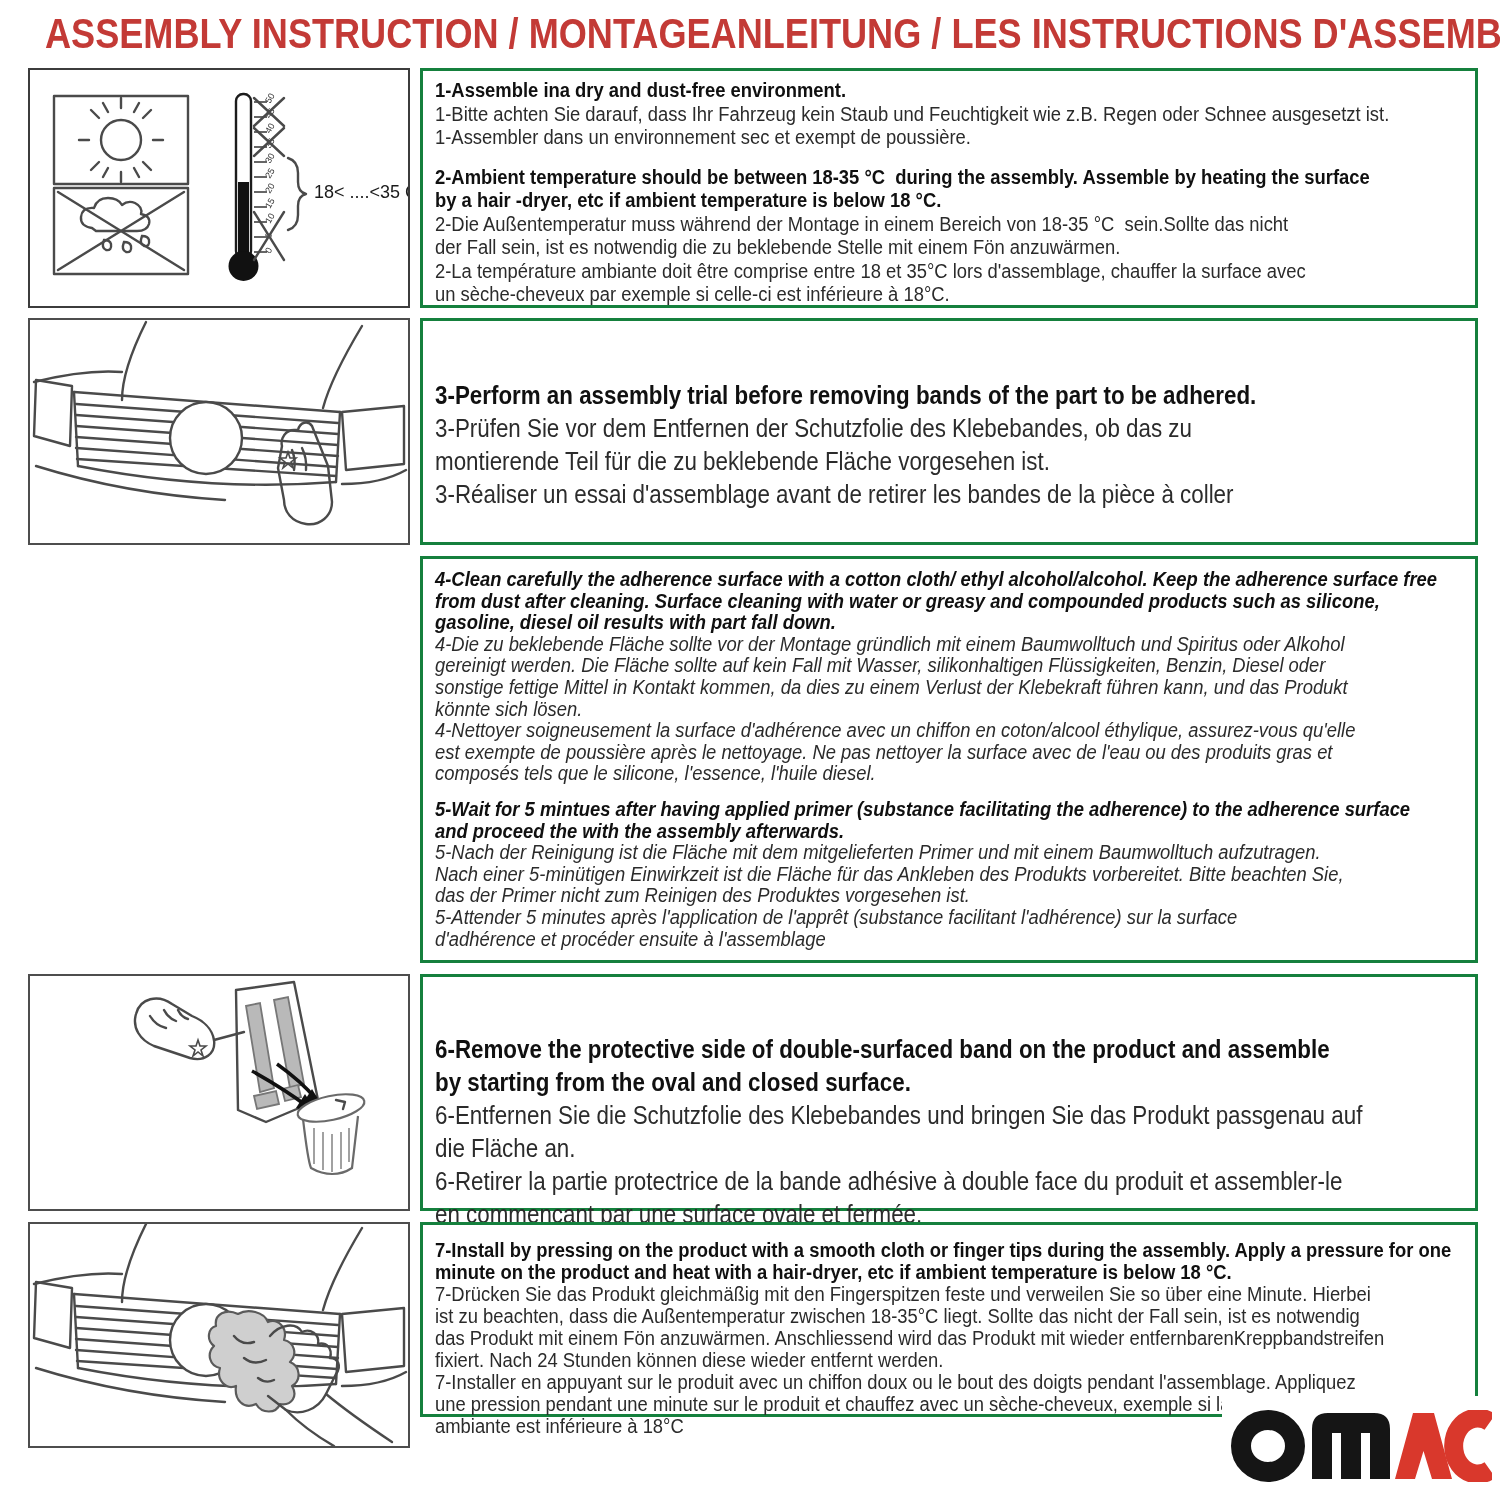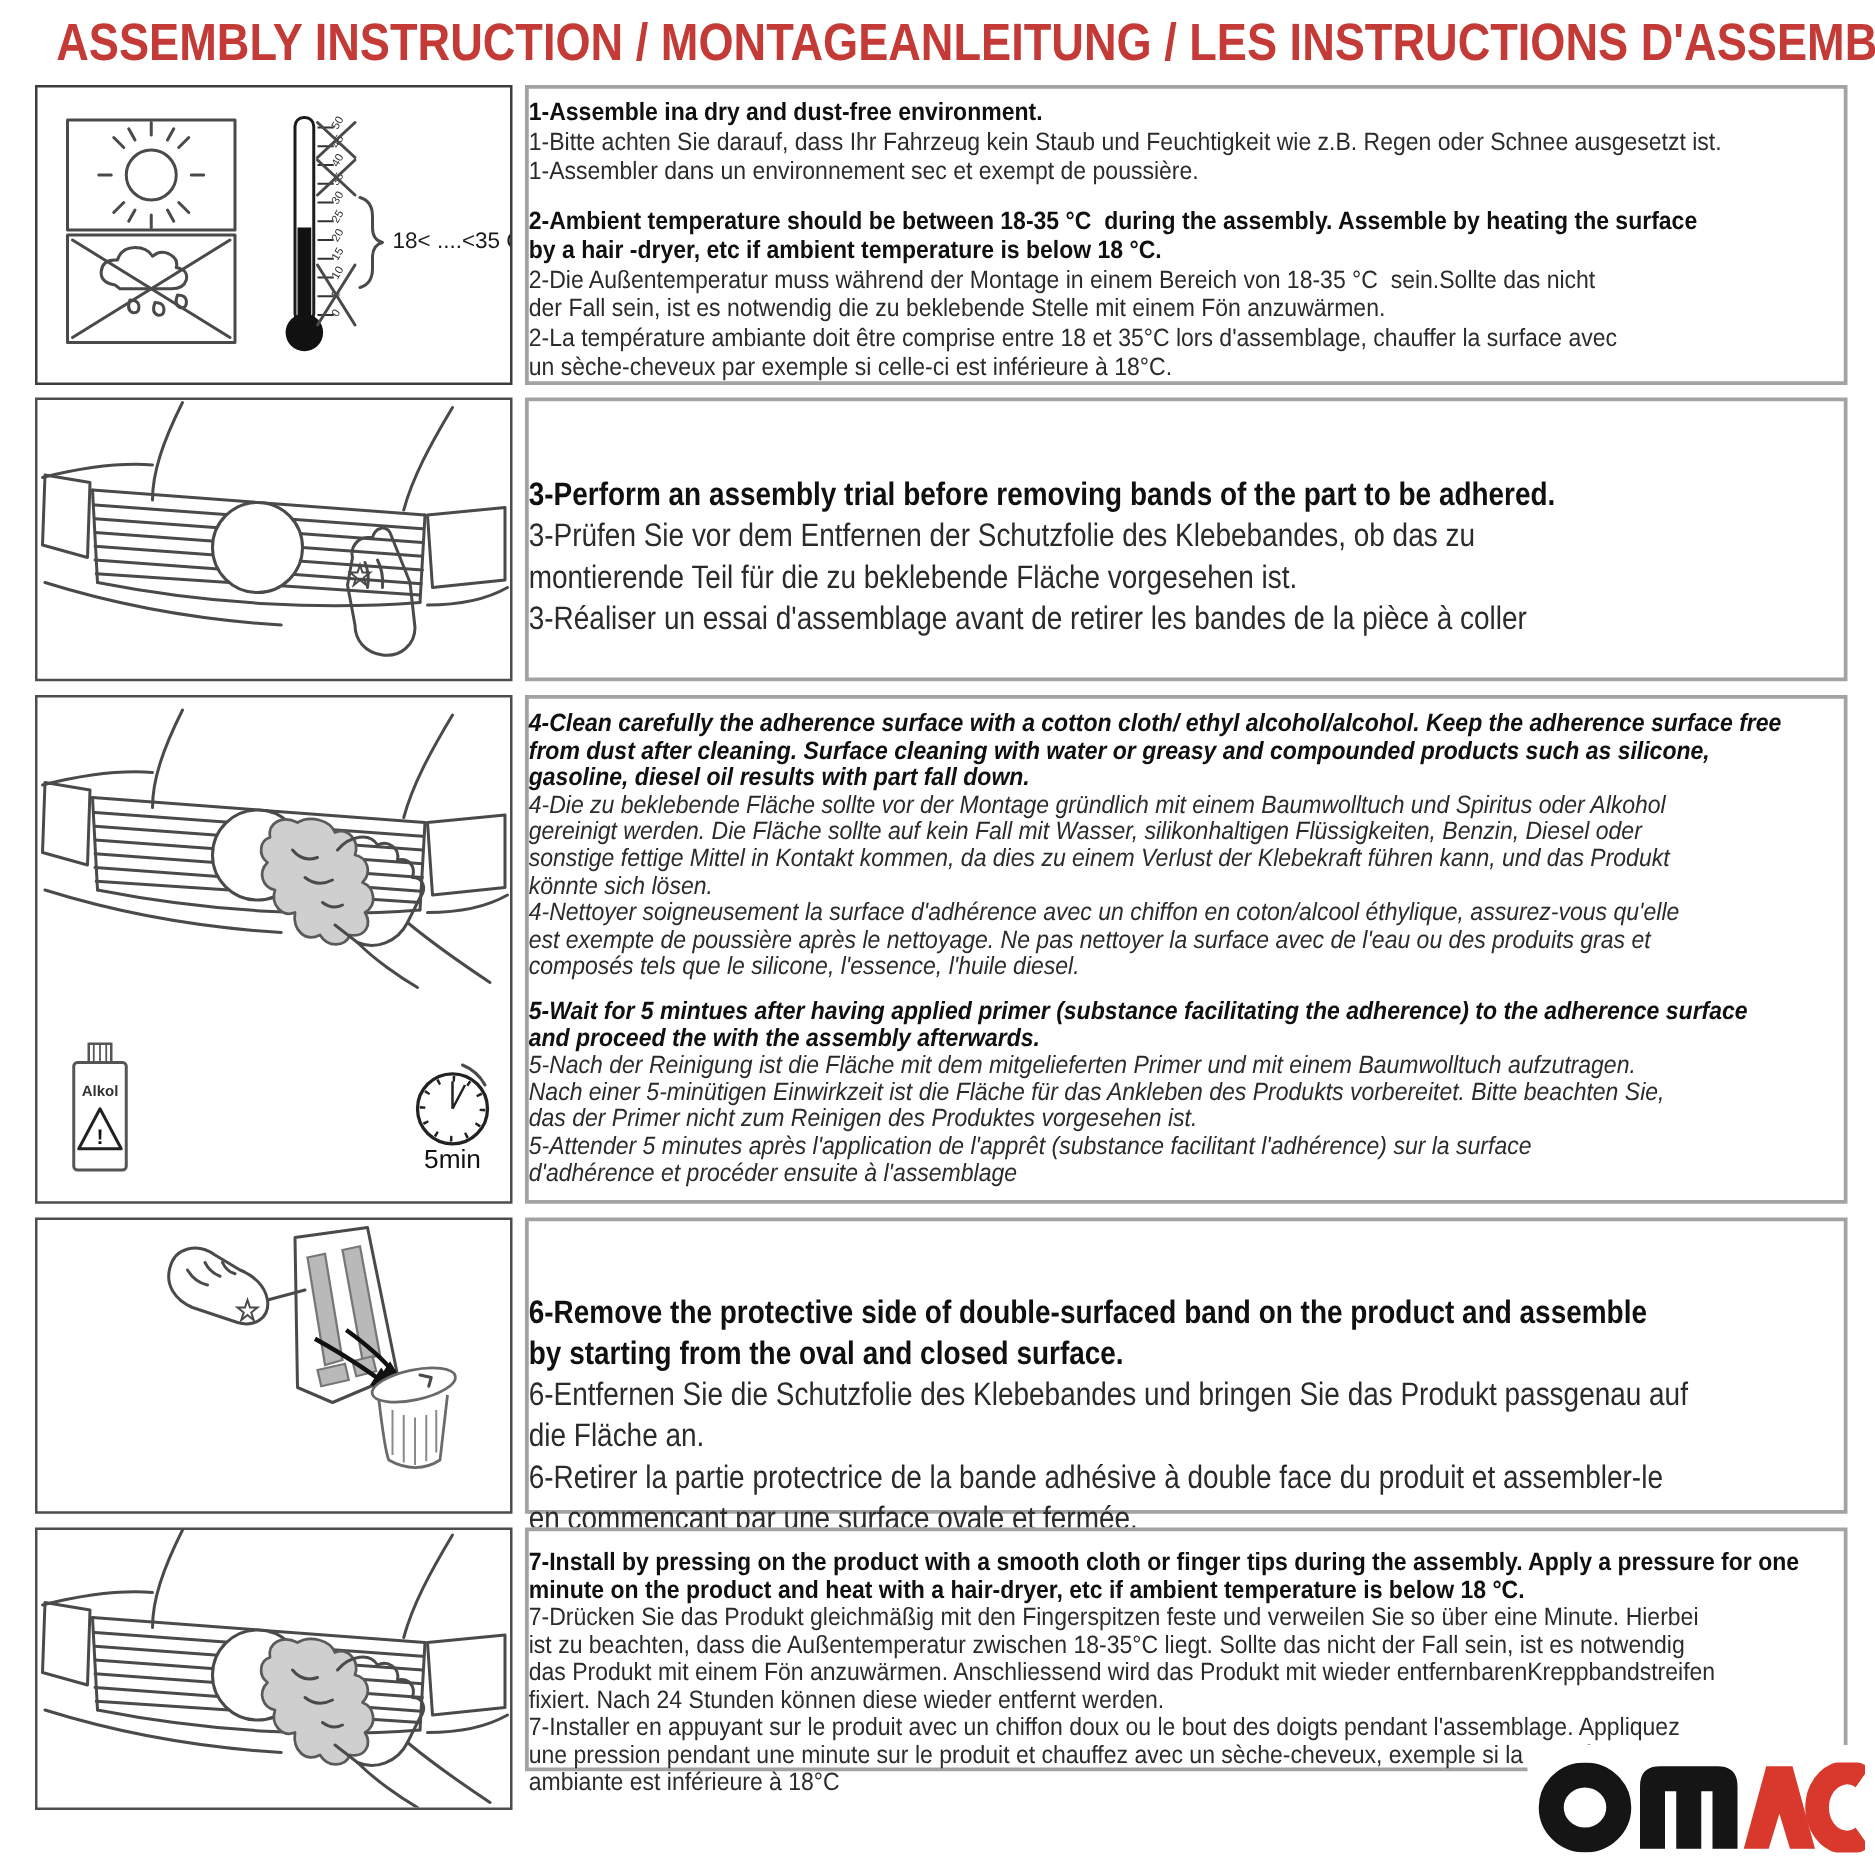--- a/index.html
+++ b/index.html
@@ -3,22 +3,22 @@
 <meta charset="utf-8">
 <style>
   html,body{margin:0;padding:0;background:#fff;}
   body{width:1500px;height:1500px;overflow:hidden;font-family:"Liberation Sans",sans-serif;position:relative;}
   .page{position:absolute;left:0;top:0;width:1500px;height:1500px;background:#fff;}
   .title{position:absolute;left:45px;top:10px;font-size:42px;font-weight:700;color:#C33A36;
          white-space:pre;transform:scaleX(0.86);transform-origin:0 0;letter-spacing:0px;}
   .row{position:absolute;left:0;width:1500px;}
   .ibox{position:absolute;left:28px;width:382px;box-sizing:border-box;border:2px solid #4d4d4d;background:#fff;}
   .ibox svg{display:block;width:100%;height:100%;}
-  .tbox{position:absolute;left:420px;width:1058px;box-sizing:border-box;border:3px solid #a3a3a3;background:#fff;
-        padding-right:4px;}
+  .tbox{position:absolute;left:420px;width:1058px;box-sizing:border-box;border:3px solid #15803d;background:#fff;
+        padding-left:12px;padding-right:4px;}
   .tline{white-space:pre;transform-origin:0 0;color:#2b2b2b;}
   .small .tline{font-size:20px;line-height:23px;transform:scaleX(0.92);}
   .large .tline{font-size:26px;line-height:33px;transform:scaleX(0.86);}
   .tline.bold{font-weight:700;color:#101010;}
   .tline.gap{margin-top:16px;}
   .r1 .tbox{padding-top:8px;}  .r1 .tline{line-height:23.5px;}
   .r2 .tbox{padding-top:58px;}
   .r3 .tbox{padding-top:10px;font-style:italic;} .r3 .tline{line-height:21.6px;} .r3 .tline.gap{margin-top:14px;}
   .r4 .tbox{padding-top:56px;}
   .r5 .tbox{padding-top:14px;} .r5 .tline{line-height:22px;}
@@ -160,43 +160,20 @@
     </div>
     <div class="tbox large" style="top:0;height:227px;">
         <div class="tline bold">3-Perform an assembly trial before removing bands of the part to be adhered.</div>
         <div class="tline">3-Prüfen Sie vor dem Entfernen der Schutzfolie des Klebebandes, ob das zu</div>
         <div class="tline">montierende Teil für die zu beklebende Fläche vorgesehen ist.</div>
         <div class="tline">3-Réaliser un essai d'assemblage avant de retirer les bandes de la pièce à coller</div>
       </div>
   </div>
 
   <div class="row r3" style="top:556px;height:407px;">
-    <div class="ibox" style="top:0;height:407px;">
-      <svg viewBox="0 0 378 403">
-        <use href="#car-front" y="4"></use>
-        <use href="#hand-cloth" y="4"></use>
-        <g>
-          <rect x="41" y="277" width="18" height="15" fill="#fff" stroke="#555" stroke-width="2"></rect>
-          <path stroke="#555" stroke-width="1.4" d="M45,277 v15 M50,277 v15 M55,277 v15"></path>
-          <rect x="29" y="292" width="42" height="86" rx="3" fill="#fff" stroke="#555" stroke-width="2.4"></rect>
-          <text x="50" y="319" font-size="12" font-weight="bold" fill="#333" text-anchor="middle">Alkol</text>
-          <g>
-            <path d="M50,329 L67,361 L33,361 Z" fill="#fff" stroke="#222" stroke-width="2.4" stroke-linejoin="round"></path>
-            <text x="50" y="357" font-size="17" font-weight="bold" fill="#111" text-anchor="middle">!</text>
-          </g>
-        </g>
-        <g>
-          <circle cx="332" cy="329" r="28" fill="#fff" stroke="#222" stroke-width="2.6"></circle>
-          <circle cx="332" cy="329" r="24" fill="none" stroke="#222" stroke-width="4.5" stroke-dasharray="2 10.56"></circle>
-          <path stroke="#222" stroke-width="2" d="M332,329 L332,307 M332,329 L342,310"></path>
-          <path class="ill-stroke" stroke-width="2" d="M340,294 A36,36 0 0 1 358,310"></path>
-          <text x="332" y="376" font-size="21" fill="#111" text-anchor="middle">5min</text>
-        </g>
-      </svg>
-    </div>
     <div class="tbox small" style="top:0;height:407px;">
         <div class="tline bold">4-Clean carefully the adherence surface with a cotton cloth/ ethyl alcohol/alcohol. Keep the adherence surface free</div>
         <div class="tline bold">from dust after cleaning. Surface cleaning with water or greasy and compounded products such as silicone,</div>
         <div class="tline bold">gasoline, diesel oil results with part fall down.</div>
         <div class="tline">4-Die zu beklebende Fläche sollte vor der Montage gründlich mit einem Baumwolltuch und Spiritus oder Alkohol</div>
         <div class="tline">gereinigt werden. Die Fläche sollte auf kein Fall mit Wasser, silikonhaltigen Flüssigkeiten, Benzin, Diesel oder</div>
         <div class="tline">sonstige fettige Mittel in Kontakt kommen, da dies zu einem Verlust der Klebekraft führen kann, und das Produkt</div>
         <div class="tline">könnte sich lösen.</div>
         <div class="tline">4-Nettoyer soigneusement la surface d'adhérence avec un chiffon en coton/alcool éthylique, assurez-vous qu'elle</div>
         <div class="tline">est exempte de poussière après le nettoyage. Ne pas nettoyer la surface avec de l'eau ou des produits gras et</div>

